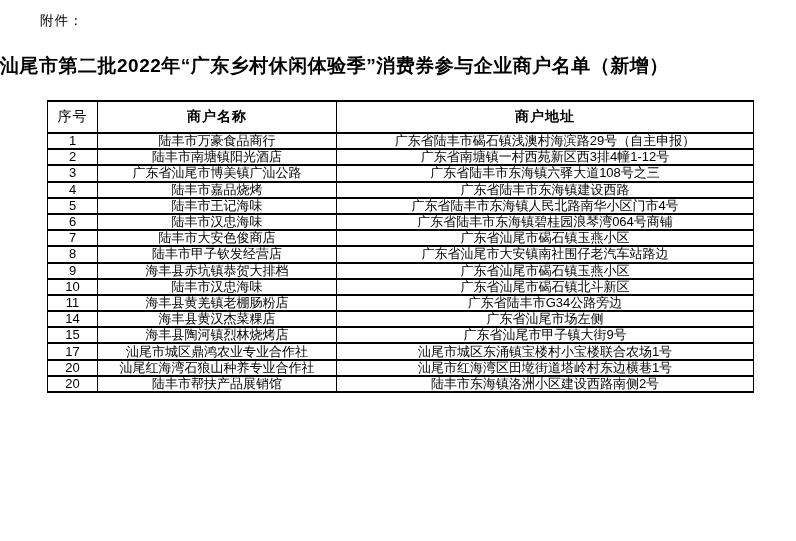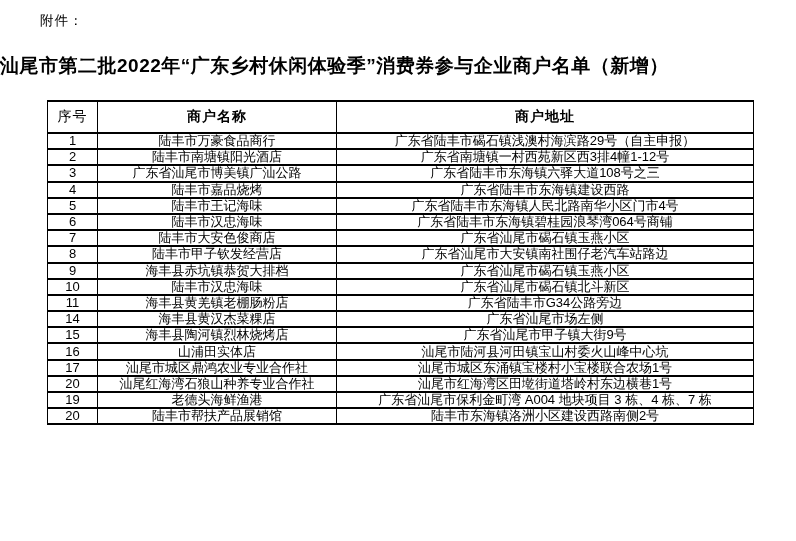--- a/index.html
+++ b/index.html
@@ -153,38 +153,28 @@
           <td>14</td>
           <td>海丰县黄汉杰菜粿店</td>
           <td>广东省汕尾市场左侧</td>
         </tr>
         <tr>
           <td>15</td>
           <td>海丰县陶河镇烈林烧烤店</td>
           <td>广东省汕尾市甲子镇大街9号</td>
         </tr>
         <tr>
-          <td>16</td>
-          <td>山浦田实体店</td>
-          <td>汕尾市陆河县河田镇宝山村委火山峰中心坑</td>
-        </tr>
-        <tr>
           <td>17</td>
           <td>汕尾市城区鼎鸿农业专业合作社</td>
           <td>汕尾市城区东涌镇宝楼村小宝楼联合农场1号</td>
         </tr>
         <tr>
           <td>20</td>
           <td>汕尾红海湾石狼山种养专业合作社</td>
           <td>汕尾市红海湾区田墘街道塔岭村东边横巷1号</td>
-        </tr>
-        <tr>
-          <td>19</td>
-          <td>老德头海鲜渔港</td>
-          <td>广东省汕尾市保利金町湾 A004 地块项目 3 栋、4 栋、7 栋</td>
         </tr>
         <tr>
           <td>20</td>
           <td>陆丰市帮扶产品展销馆</td>
           <td>陆丰市东海镇洛洲小区建设西路南侧2号</td>
         </tr>
       </tbody>
   </table>
 
 </div>

